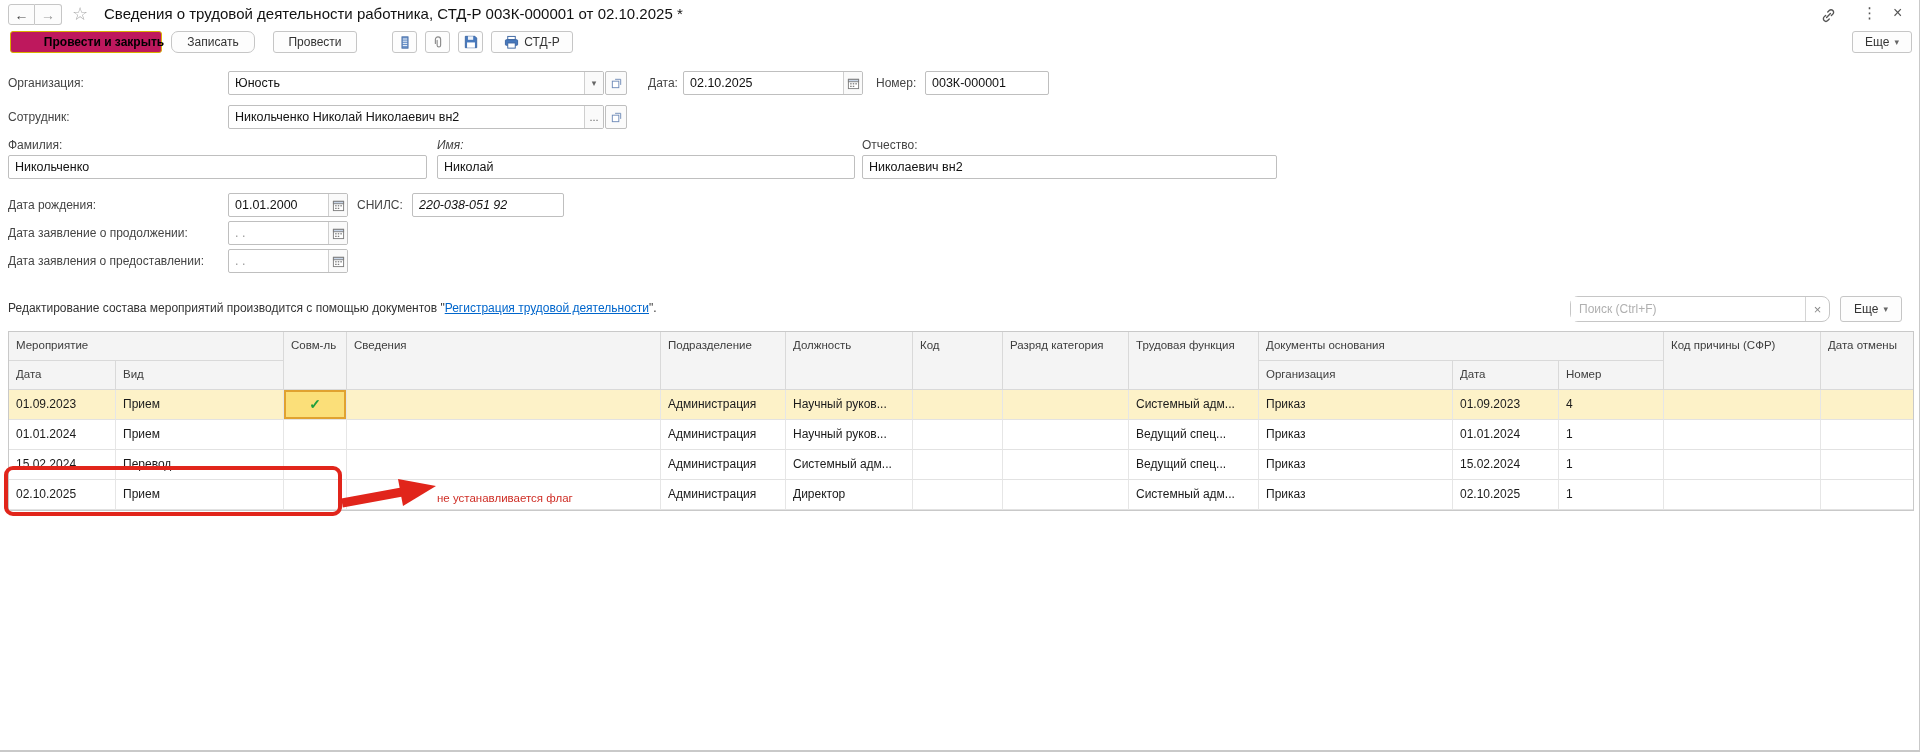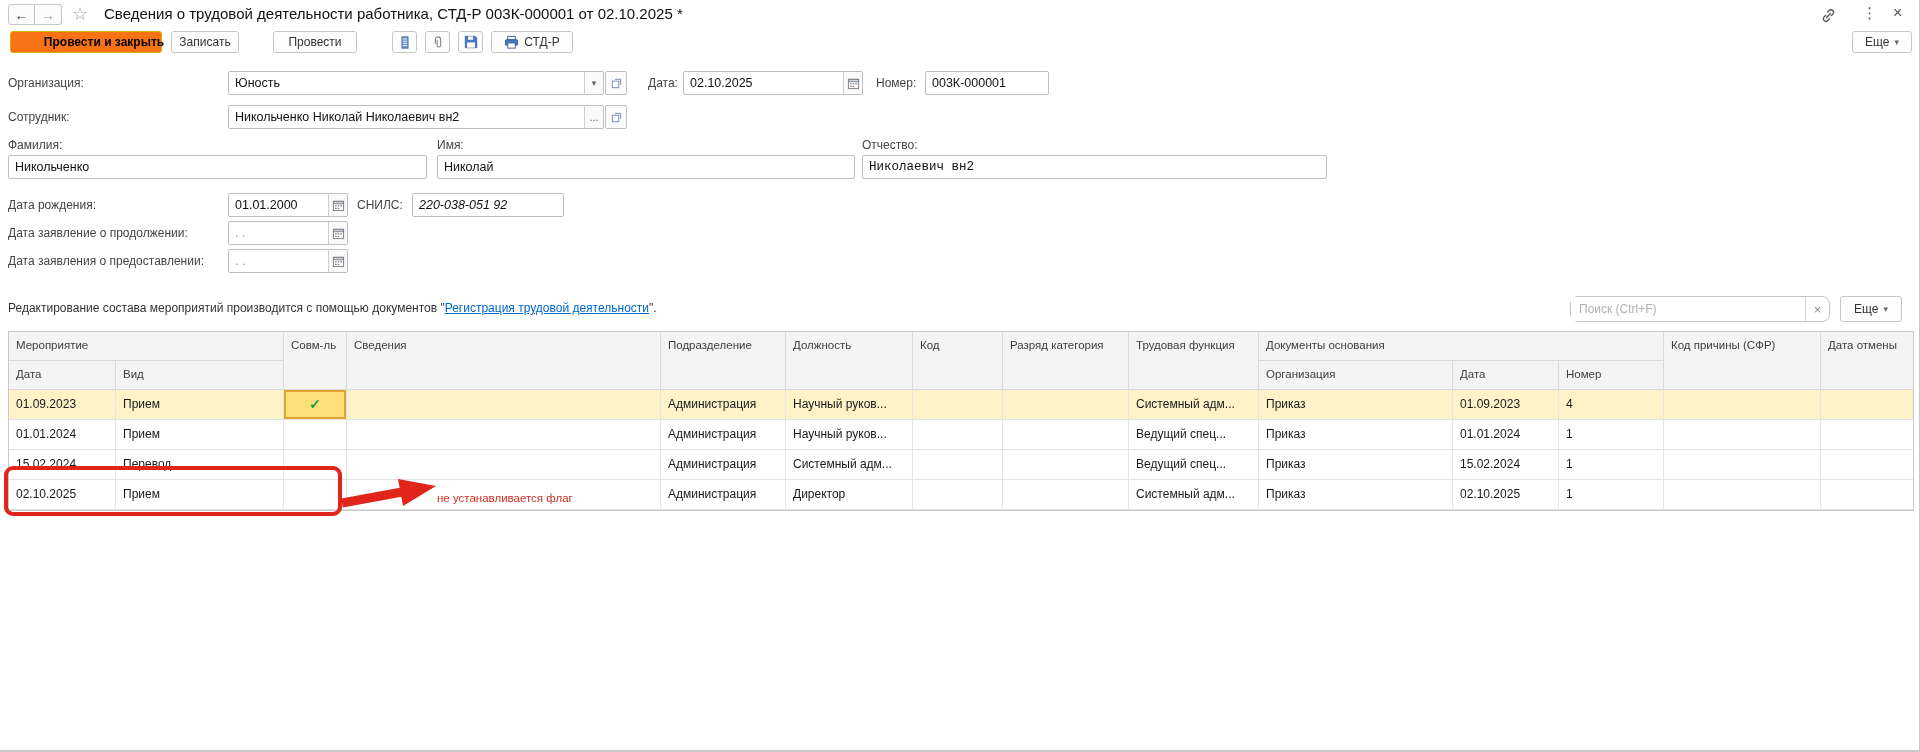--- a/index.html
+++ b/index.html
@@ -16,21 +16,21 @@
   .navbtn.back { border-radius:3px 0 0 3px; }
   .navbtn.fwd  { border-radius:0 3px 3px 0; border-left:none; color:#9a9a9a; }
   .star { left:72px; top:3px; font-size:18px; color:#a9a9a9; }
   .wintitle { left:104px; top:5px; font-size:15px; color:#111; white-space:nowrap; }
   .winicon { top:6px; font-size:14px; color:#555; cursor:default; }
 
   
   .btn { position:absolute; top:31px; height:22px; border:1px solid #c6c6c6; border-radius:3px;
          background:#fdfdfd; font-size:12px; color:#333; display:flex; align-items:center;
          justify-content:center; gap:5px; white-space:nowrap; }
-  .btn.primary { background:#f97316; border-color:#d8b100; font-weight:bold; color:#000;padding-left:36px; }
+  .btn.primary { background:#be185d; border-color:#d8b100; font-weight:bold; color:#000;padding-left:36px; }
   .caret { font-size:9px; color:#666; line-height:1; }
 
   
   .lbl { position:absolute; height:22px; line-height:22px; font-size:12px; color:#444; white-space:nowrap; }
   .inp { position:absolute; height:24px; border:1px solid #bfbfbf; border-radius:2px; background:#fff;
          font-size:12.5px; color:#111; display:flex; align-items:center; overflow:hidden; }
   .inp .val { padding:0 6px; flex:1 1 auto; white-space:nowrap; overflow:hidden; }
   .inp .val.empty { color:#999; }
   .inzone { width:19px; align-self:stretch; border-left:1px solid #cfcfcf; display:flex; align-items:center;
             justify-content:center; color:#666; font-size:10px; background:#fafafa; }
@@ -91,21 +91,21 @@
         <path d="M6.2 9.8l3.6-3.6"></path>
         <path d="M7.3 4.7l1.4-1.4a2.4 2.4 0 013.4 3.4L10.7 8.1"></path>
         <path d="M8.7 11.3l-1.4 1.4a2.4 2.4 0 01-3.4-3.4l1.4-1.4"></path>
       </g>
     </svg>
   </div>
   <div class="abs winicon" style="left:1862px;top:4px;font-size:15px;"><span>⋮</span></div>
   <div class="abs winicon" style="left:1893px;top:4px;font-size:16px;"><span>×</span></div>
 
   <div class="btn primary" style="left:10px;width:152px;">Провести и закрыть</div>
-  <div class="btn" style="left:171px;width:68px;">Записать</div>
+  <div class="btn" style="left:171px;width:84px;border-radius:7px;">Записать</div>
   <div class="btn" style="left:273px;width:84px;">Провести</div>
 
   <div class="btn" style="left:392px;width:25px;">
     <svg class="icon" width="14" height="15" viewBox="0 0 16 16">
       <rect x="4.5" y="1.5" width="7" height="13" fill="#6b93c9" stroke="#486ea6"></rect>
       <g stroke="#fff" stroke-width="1">
         <line x1="5.5" y1="4" x2="10.5" y2="4"></line>
           <line x1="5.5" y1="6.5" x2="10.5" y2="6.5"></line>
         <line x1="5.5" y1="9" x2="10.5" y2="9"></line>
           <line x1="5.5" y1="11.5" x2="10.5" y2="11.5"></line>
@@ -183,26 +183,26 @@
     <svg class="icon" width="13" height="13" viewBox="0 0 14 14">
       <rect x="2.5" y="4.5" width="7" height="7" fill="#fff" stroke="#6f8bb8"></rect>
       <path d="M5.5 2.5h6v6" fill="none" stroke="#6f8bb8"></path>
     </svg>
   </div>
 
   <div class="lbl" style="left:8px;top:137px;height:16px;line-height:16px;">Фамилия:</div>
   <div class="inp" style="left:8px;top:155px;width:419px;">
       <span class="val">Никольченко</span>
     </div>
-  <div class="lbl" style="left:437px;top:137px;height:16px;line-height:16px;">Имя:</div>
+  <div class="lbl" style="left:437px;top:137px;height:16px;line-height:16px;font-style:italic;">Имя:</div>
   <div class="inp" style="left:437px;top:155px;width:418px;">
       <span class="val">Николай</span>
     </div>
   <div class="lbl" style="left:862px;top:137px;height:16px;line-height:16px;">Отчество:</div>
-  <div class="inp" style="left:862px;top:155px;width:465px;font-family:Liberation Mono, monospace;">
+  <div class="inp" style="left:862px;top:155px;width:415px;">
       <span class="val">Николаевич вн2</span>
     </div>
 
   <div class="lbl" style="left:8px;top:194px;">Дата рождения:</div>
   <div class="inp" style="left:228px;top:193px;width:120px;">
     <span class="val">01.01.2000</span>
     <span class="inzone">
       <svg class="icon" width="13" height="13" viewBox="0 0 14 14">
         <rect x="1.5" y="2.5" width="11" height="10" fill="#fff" stroke="#7d7d7d"></rect>
         <rect x="1.5" y="2.5" width="11" height="2.6" fill="#c9d6e8" stroke="#7d7d7d"></rect>

